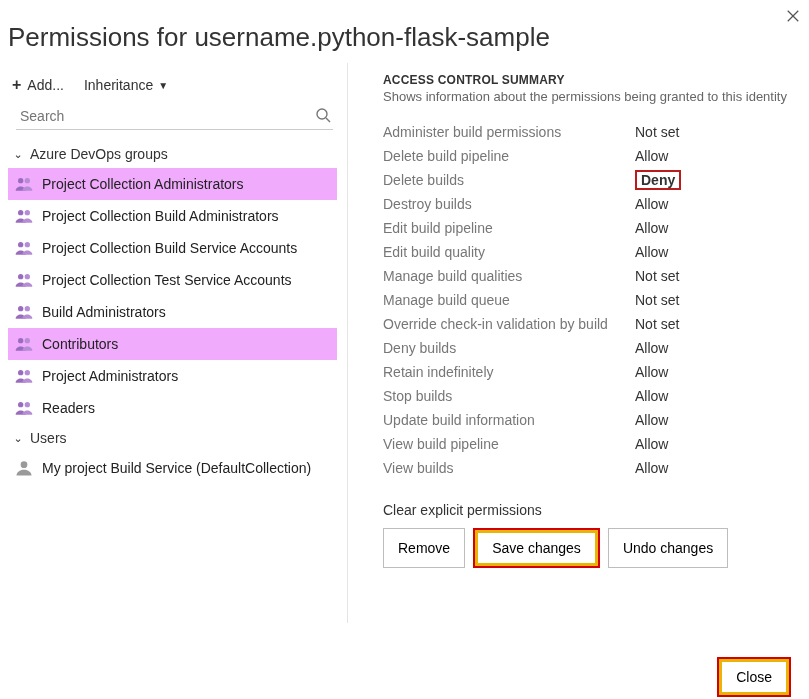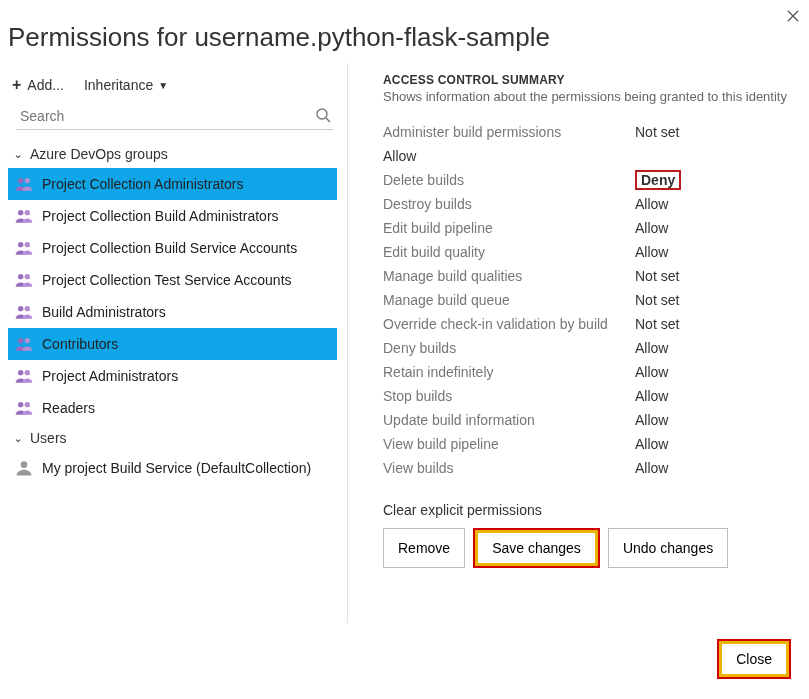--- a/index.html
+++ b/index.html
@@ -76,21 +76,21 @@
     padding:6px 4px;
     cursor:pointer;
   }
   .group-header .chev { font-size:11px; width:12px; text-align:center;}
   .group-list {}
   .row {
     display:flex;align-items:center;gap:8px;
     padding:6px 6px 6px 6px;
     cursor:pointer;
   }
-  .row.selected { background:#0ea5e9;text-align:right; }
+  .row.selected { background:#f0abfc;text-align:right; }
   .group-icon {
     width:20px;height:20px;flex-shrink:0;
     display:flex;align-items:center;justify-content:center;
   }
   .row-label { font-size:14px;color:#222; }
 
   .acs-heading {
     font-size:12px;font-weight:700;
     letter-spacing:0.2px;
     color:#333;
@@ -127,21 +127,21 @@
     border:1px solid #bdbdbd;
     background:#fff;
     padding:7px 14px;
     font-size:14px;
     cursor:pointer;
   }
   .hi-wrap { border:2px solid #d30000; padding:0; }
   .hi-wrap .btn { border:3px solid #eab308; }
   .footer {
     position:absolute;
-    bottom:20px; right:18px;
+    bottom:2px; right:18px;
   }
   .footer .hi-wrap { display:inline-block; }
 </style>
 </head>
 <body>
 
 <div class="close-x">
   <svg viewBox="0 0 16 16" width="14" height="14">
       <line x1="2" y1="2" x2="14" y2="14" stroke="currentColor" stroke-width="1.4"></line>
       <line x1="14" y1="2" x2="2" y2="14" stroke="currentColor" stroke-width="1.4"></line>
@@ -286,20 +286,21 @@
   <div class="right">
     <div class="acs-heading">ACCESS CONTROL SUMMARY</div>
     <div class="acs-sub">Shows information about the permissions being granted to this identity</div>
 
     <div id="perm-list">
         <div class="perm-row">
           <div class="perm-label">Administer build permissions</div>
           <div class="perm-value">Not set</div>
         </div>
         <div class="perm-row">
+          <div class="perm-label">Delete build pipeline</div>
           <div class="perm-value">Allow</div>
         </div>
         <div class="perm-row">
           <div class="perm-label">Delete builds</div>
           <div class="perm-value"><span class="hi-box">Deny</span></div>
         </div>
         <div class="perm-row">
           <div class="perm-label">Destroy builds</div>
           <div class="perm-value">Allow</div>
         </div>

